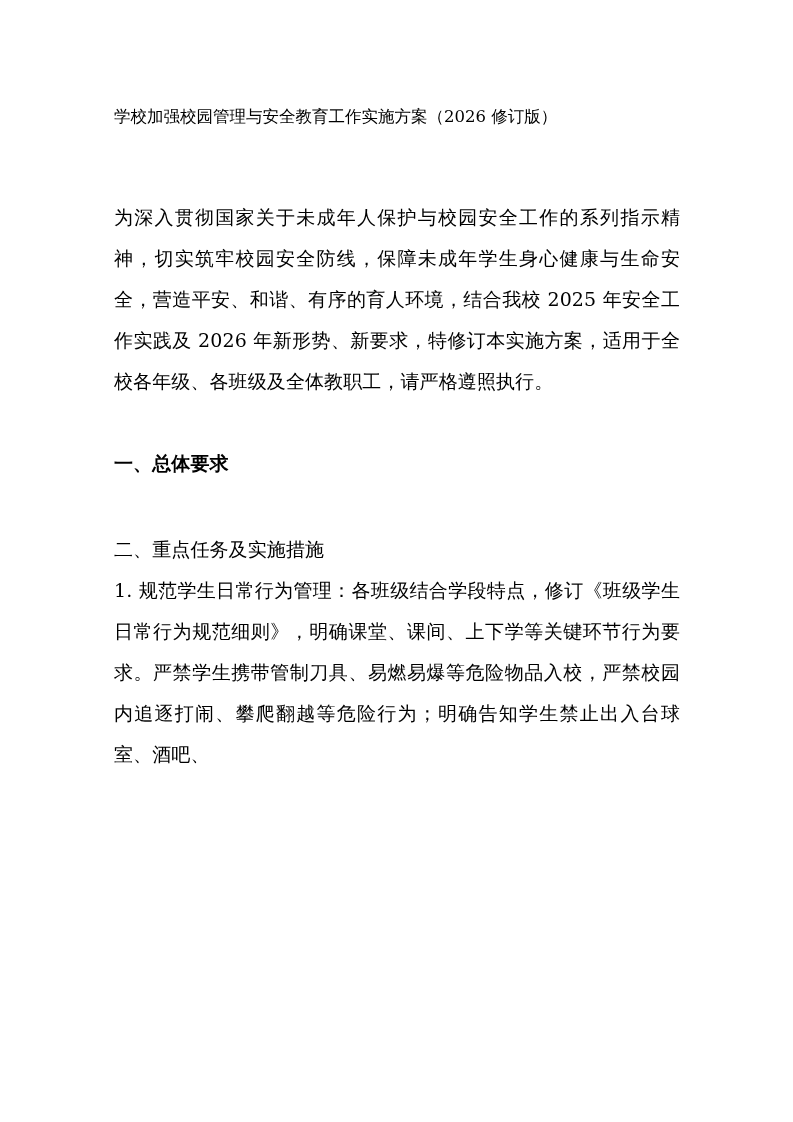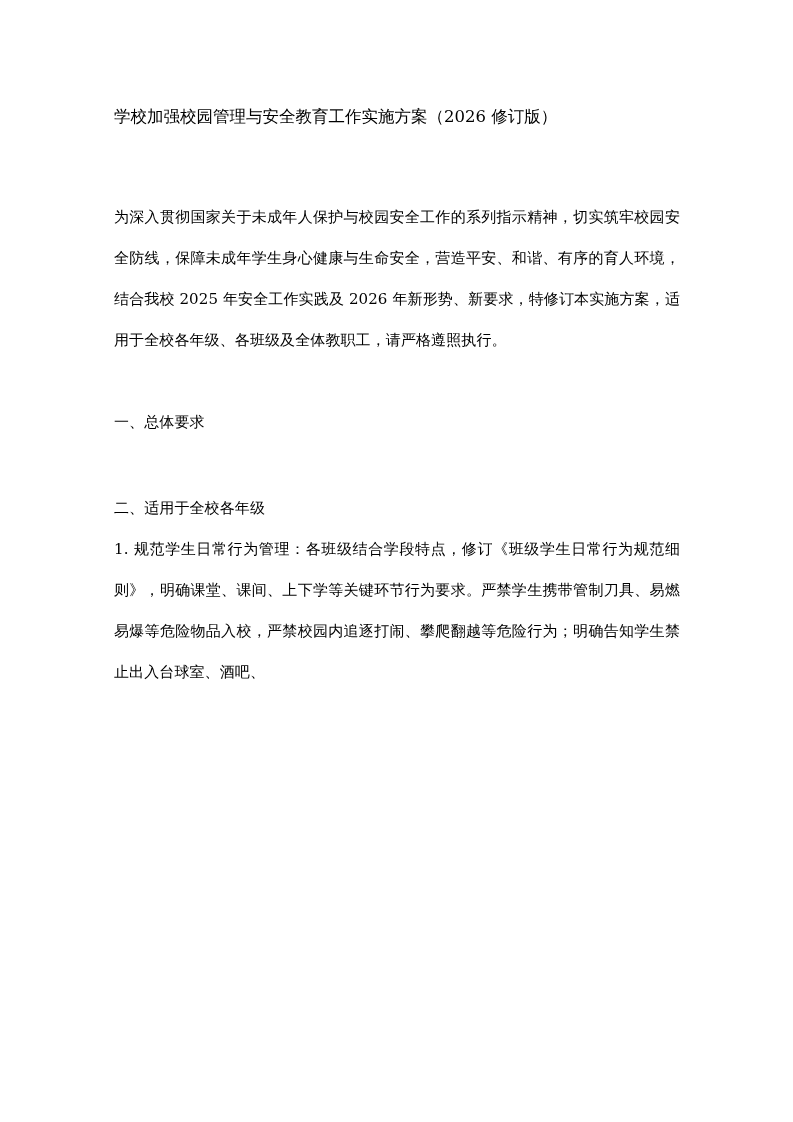--- a/index.html
+++ b/index.html
@@ -22,38 +22,38 @@
     box-sizing: border-box;
   }
   .doc-body {
     position: absolute;
     left: 114px;
     top: 96px;
     width: 566px;
   }
   
   .block {
-    font-size: 15px;
+    font-size: 19px;
     line-height: 41px;
     text-align: justify;
     text-justify: inter-ideograph;
     word-break: break-all;
     letter-spacing: 0.1px;
     margin: 0;
   }
   .title {
     font-size: 16.5px;
     line-height: 41px;
     margin: 0;
     font-weight: normal;
     text-align: left;
     white-space: nowrap;
   }
   .heading-bold {
-    font-weight: normal;
+    font-weight: bold;
   }
   .heading-plain {
     font-weight: normal;
   }
   
   .gap-1 { height: 41px; }
   .gap-2 { height: 60px; }
   .gap-3 { height: 45px; }
 </style>
 </head>
@@ -68,19 +68,19 @@
 
     <p class="block">为深入贯彻国家关于未成年人保护与校园安全工作的系列指示精神，切实筑牢校园安全防线，保障未成年学生身心健康与生命安全，营造平安、和谐、有序的育人环境，结合我校 2025 年安全工作实践及 2026 年新形势、新要求，特修订本实施方案，适用于全校各年级、各班级及全体教职工，请严格遵照执行。</p>
 
     <div class="gap-1"></div>
 
     <p class="block heading-bold"> 一、总体要求</p>
 
 
     <div class="gap-3"></div>
 
-    <p class="block heading-plain">二、适用于全校各年级</p>
+    <p class="block heading-plain">二、重点任务及实施措施</p>
 
 
     <p class="block">1. 规范学生日常行为管理：各班级结合学段特点，修订《班级学生日常行为规范细则》，明确课堂、课间、上下学等关键环节行为要求。严禁学生携带管制刀具、易燃易爆等危险物品入校，严禁校园内追逐打闹、攀爬翻越等危险行为；明确告知学生禁止出入台球室、酒吧、</p>
 
   </div>
 </div>
 
 </body></html>

